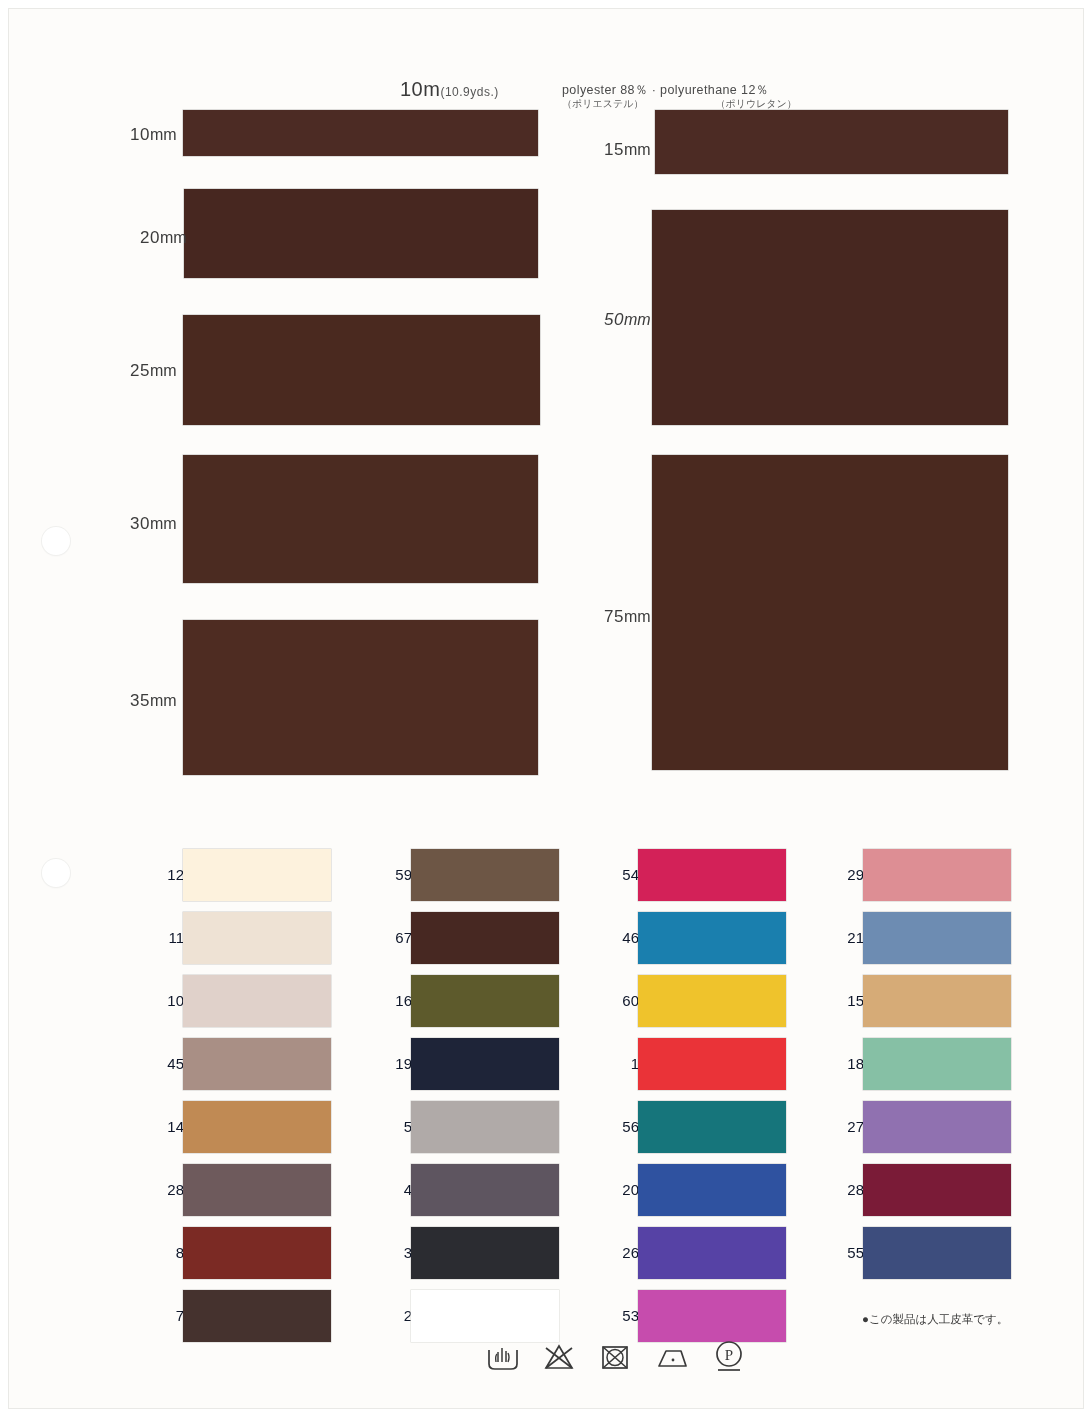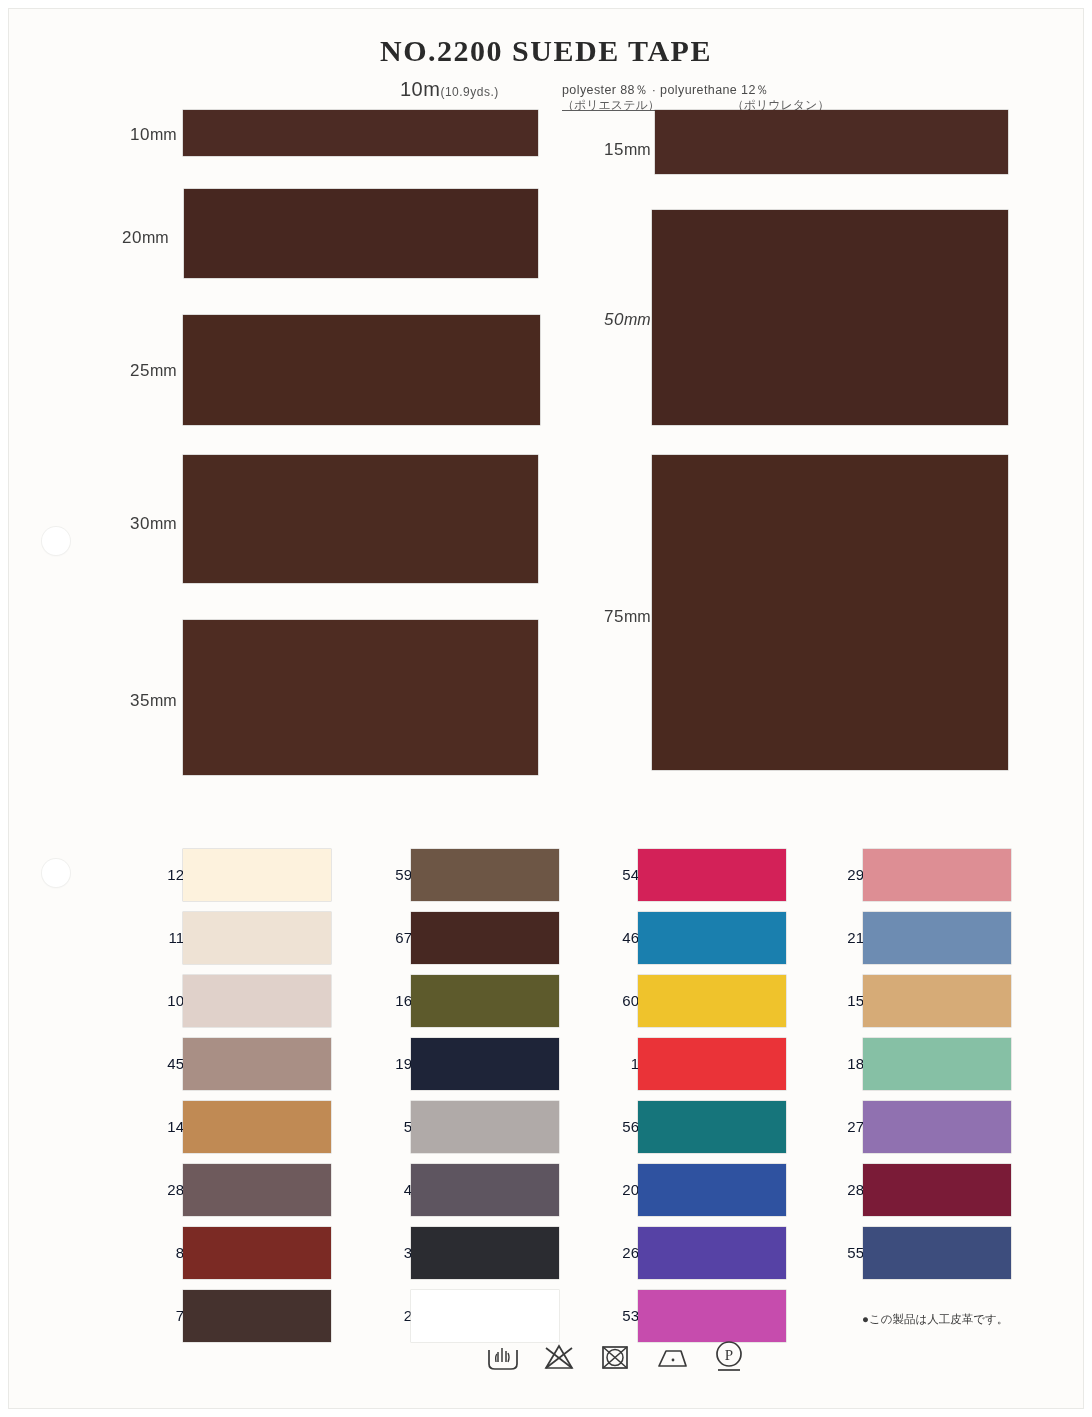--- a/index.html
+++ b/index.html
@@ -55,24 +55,23 @@
     position:absolute;
     left:562px; top:82px;
     font-size:12.5px;
     color:#4a4a4a;
     letter-spacing:0.4px;
     white-space:nowrap;
   }
   .comp-jp {
     position:absolute;
     left:562px; top:97px;
-    font-size:12px;
+    font-size:10px;
     color:#5d5d5d;
     white-space:nowrap;
-    text-decoration:underline;
   }
   .comp-jp .j1{ margin-right:72px; }
 
   
   .hole {
     position:absolute;
     width:28px; height:28px;
     border-radius:50%;
     background:#ffffff;
     box-shadow: 0 0 0 1px #f0f0ee, 0 1px 2px rgba(0,0,0,0.05);
@@ -151,39 +150,38 @@
     letter-spacing:1px;
     color:#cfe4f2;
   }
 </style>
 </head>
 <body>
 
 <div id="page">
   <div class="paper"></div>
 
-  <div class="title">NO.2200  SUEDE  TAPE</div>
 
   <div class="len">
     <span>10m</span><span class="sub">(10.9yds.)</span>
   </div>
 
   <div class="comp">polyester  88％ · polyurethane  12％</div>
   <div class="comp-jp">
     <span class="j1">（ポリエステル）</span><span>（ポリウレタン）</span>
   </div>
 
   <div class="hole" style="left:42px; top:527px;"></div>
   <div class="hole" style="left:42px; top:859px;"></div>
 
   <div id="tapes-left">
       <div class="tape sh1" style="left: 183px; top: 110px; width: 355px; height: 46px;"></div>
       <div class="wlabel" style="left: 130px; top: 125px;"><span>10</span><span class="u">mm</span></div>
       <div class="tape sh2" style="left: 184px; top: 189px; width: 354px; height: 89px;"></div>
-      <div class="wlabel" style="left: 122px; top: 228px;"><span>20</span><span class="u">mm</span></div>
+      <div class="wlabel" style="left: 140px; top: 228px;"><span>20</span><span class="u">mm</span></div>
       <div class="tape sh3" style="left: 183px; top: 315px; width: 357px; height: 110px;"></div>
       <div class="wlabel" style="left: 130px; top: 361px;"><span>25</span><span class="u">mm</span></div>
       <div class="tape sh4" style="left: 183px; top: 455px; width: 355px; height: 128px;"></div>
       <div class="wlabel" style="left: 130px; top: 514px;"><span>30</span><span class="u">mm</span></div>
       <div class="tape sh5" style="left: 183px; top: 620px; width: 355px; height: 155px;"></div>
       <div class="wlabel" style="left: 130px; top: 691px;"><span>35</span><span class="u">mm</span></div>
     </div>
   <div id="tapes-right">
       <div class="tape sh1" style="left: 655px; top: 110px; width: 353px; height: 64px;"></div>
       <div class="wlabel" style="left: 604px; top: 140px;"><span>15</span><span class="u">mm</span></div>

